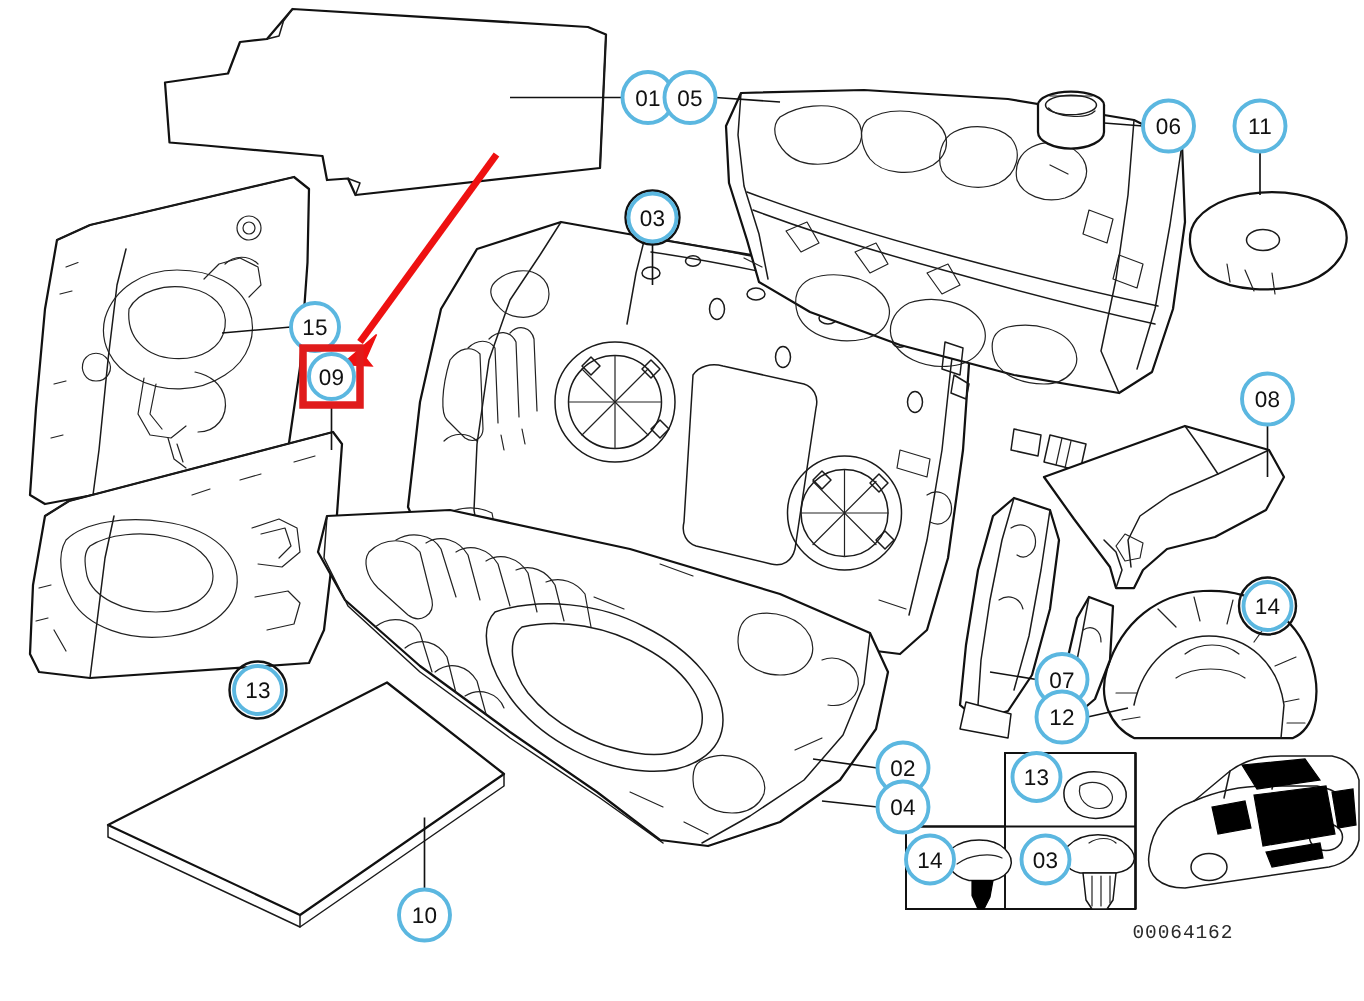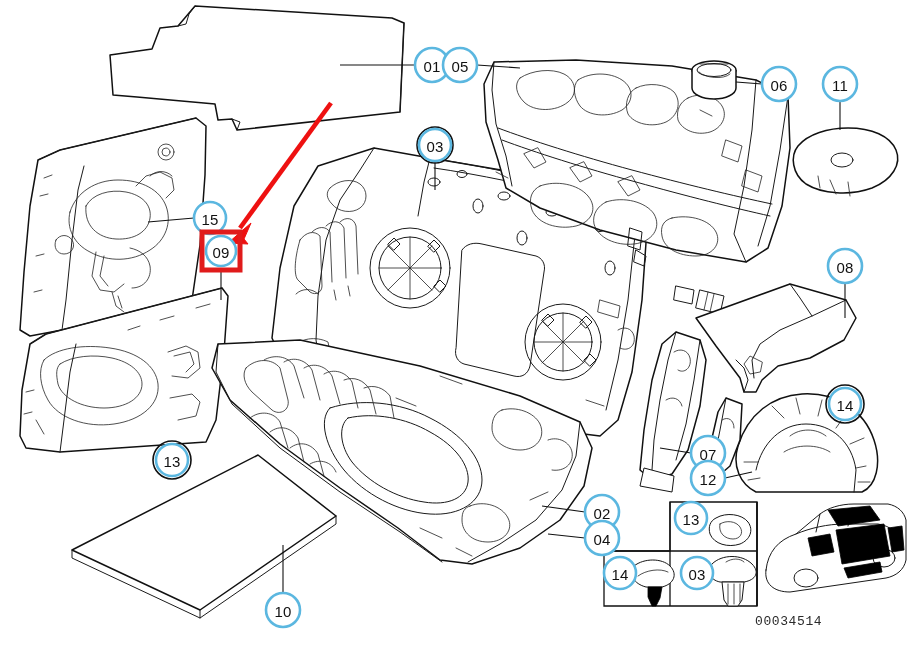--- a/index.html
+++ b/index.html
@@ -472,15 +472,15 @@
       <circle class="bubble-circle" cx="697" cy="573" r="16"></circle>
       <text class="bubble-text" x="697" y="574">03</text>
     </g>
 
     <g>
       <circle class="bubble-circle" cx="283" cy="610" r="17"></circle>
       <text class="bubble-text" x="283" y="611">10</text>
     </g>
   </svg>
 
-  <div class="diagram-id" style="left:755px; top:614px;">00034514</div>
+  <div class="diagram-id" style="left:755px; top:614px;">00064162</div>
 
 </div>
 
 </body></html>

